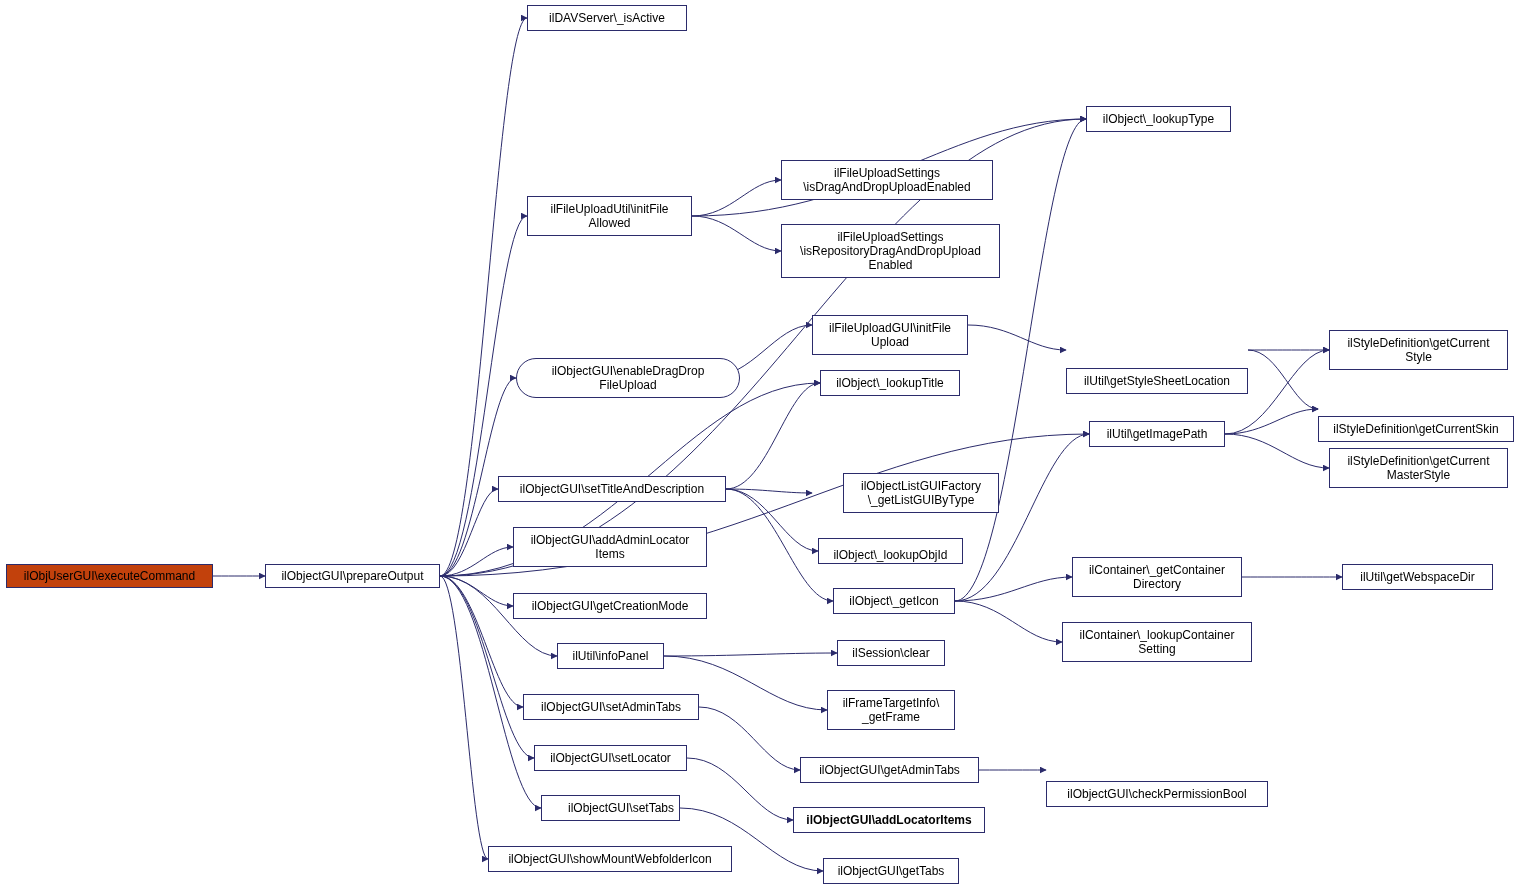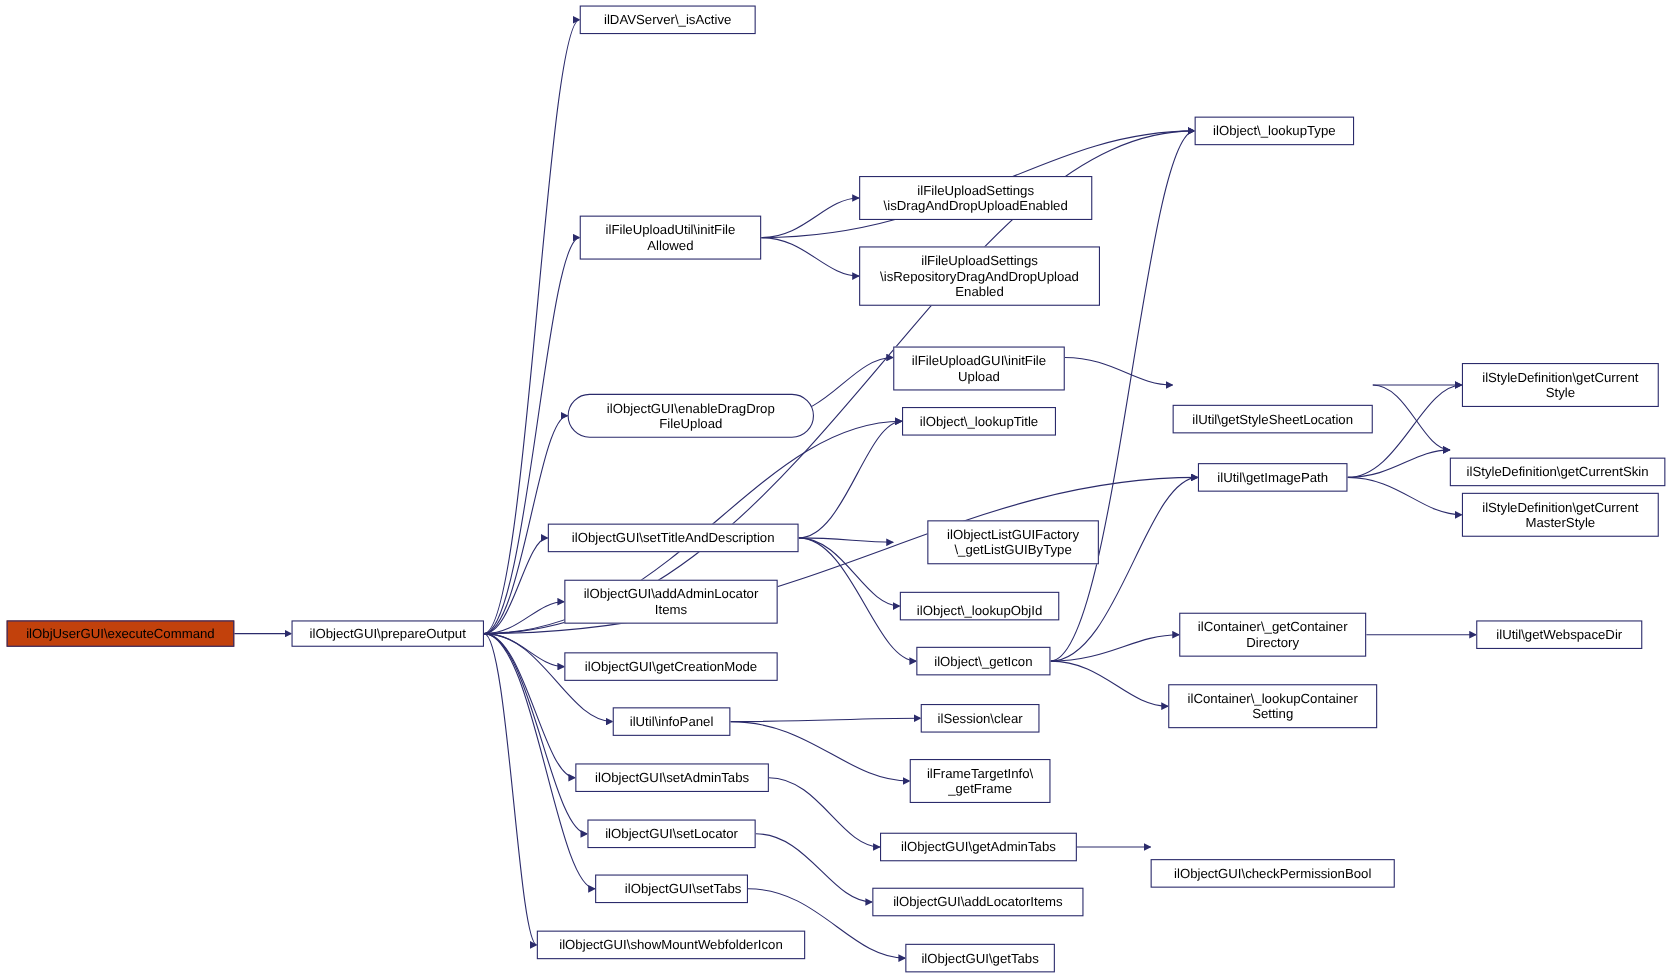--- a/index.html
+++ b/index.html
@@ -131,18 +131,18 @@
 Items</span></div>
       <div class="node" style="left: 513px; top: 593px; width: 194px; height: 26px;"><span>ilObjectGUI\getCreationMode</span></div>
       <div class="node" style="left: 557px; top: 643px; width: 107px; height: 26px;"><span>ilUtil\infoPanel</span></div>
       <div class="node" style="left: 837px; top: 640px; width: 108px; height: 26px;"><span>ilSession\clear</span></div>
       <div class="node" style="left: 827px; top: 690px; width: 128px; height: 40px;"><span>ilFrameTargetInfo\
 _getFrame</span></div>
       <div class="node" style="left: 523px; top: 694px; width: 176px; height: 26px;"><span>ilObjectGUI\setAdminTabs</span></div>
       <div class="node" style="left: 800px; top: 757px; width: 179px; height: 26px;"><span>ilObjectGUI\getAdminTabs</span></div>
       <div class="node" style="left: 1046px; top: 757px; width: 222px; height: 26px; margin-top: 24px;"><span>ilObjectGUI\checkPermissionBool</span></div>
       <div class="node" style="left: 534px; top: 745px; width: 153px; height: 26px;"><span>ilObjectGUI\setLocator</span></div>
-      <div class="node" style="left: 793px; top: 807px; width: 192px; height: 26px;"><span>ilObjectGUI\addLocatorItems</span></div>
+      <div class="node" style="left: 793px; top: 807px; width: 192px; height: 26px; font-weight: bold;"><span>ilObjectGUI\addLocatorItems</span></div>
       <div class="node" style="left: 541px; top: 795px; width: 139px; height: 26px; padding-left: 24px;"><span>ilObjectGUI\setTabs</span></div>
       <div class="node" style="left: 823px; top: 858px; width: 136px; height: 26px;"><span>ilObjectGUI\getTabs</span></div>
       <div class="node" style="left: 488px; top: 846px; width: 244px; height: 26px;"><span>ilObjectGUI\showMountWebfolderIcon</span></div>
     </div>
 </div>
 
 </body></html>

